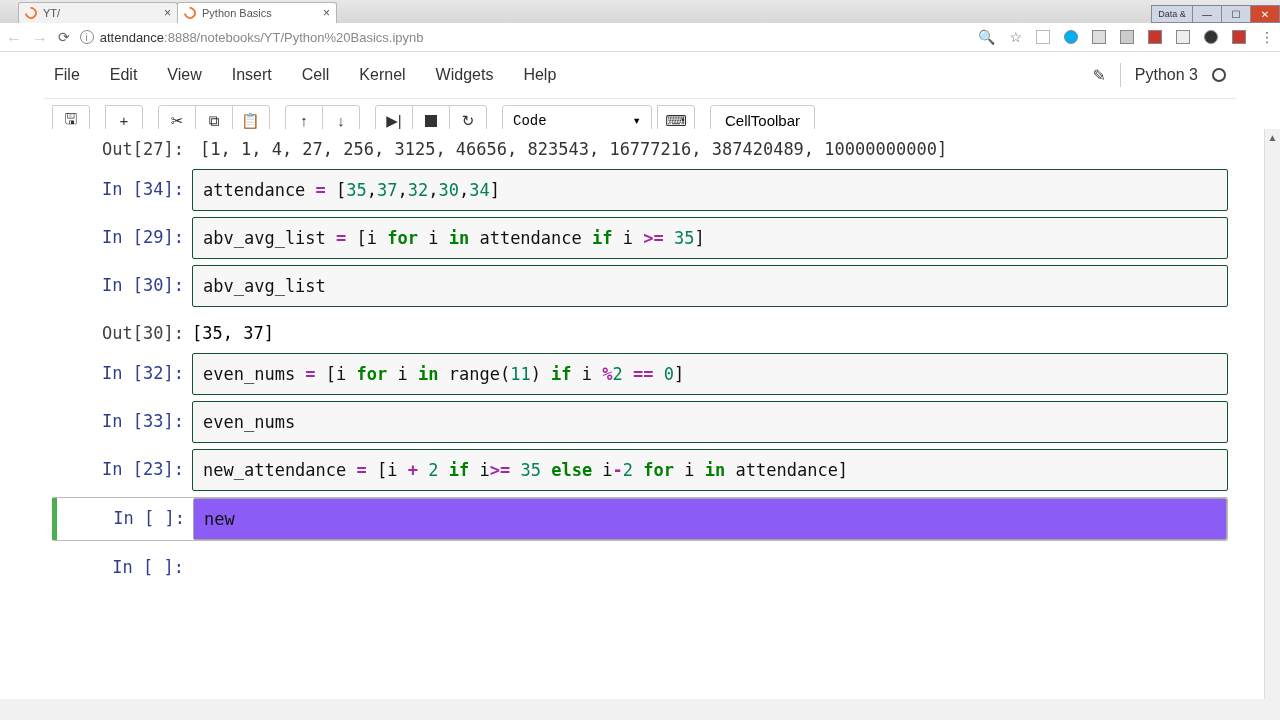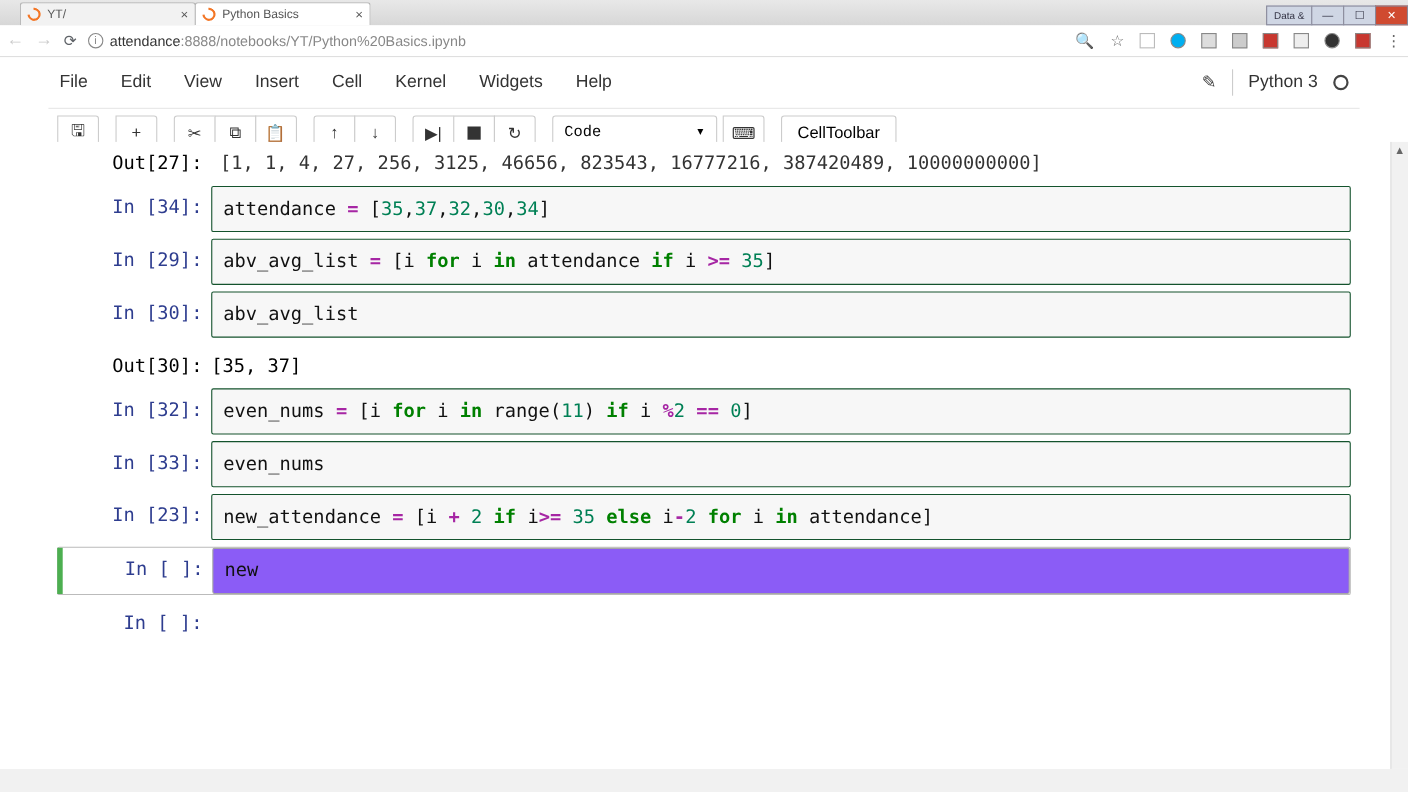--- a/index.html
+++ b/index.html
@@ -110,21 +110,21 @@
   .nb-container {
     max-width: 1192px; margin: 0 auto; padding: 0 8px;
     font-family: "DejaVu Sans Mono", Menlo, Consolas, monospace;
   }
   .cell { display: flex; margin: 6px 0; }
   .prompt {
     width: 140px; min-width: 140px; text-align: right; padding: 10px 8px 4px 0;
     font-size: 17px; font-family: inherit;
   }
   .in-prompt { color: #2e3d8f; }
-  .out-prompt { color: #000000; }
+  .out-prompt { color: #404040; }
   .code-box {
     flex: 1; border: 1px solid #14532d; border-radius: 2px; background: #f7f7f7;
     padding: 10px 10px; font-size: 17px; white-space: pre;
   }
   .output-box {
     flex: 1; padding: 10px 10px 4px 0; font-size: 17px; white-space: pre;
   }
   .cell.selected .code-box { border-color: #a6a6a6; background: #fff;}
   .cell.selected { position: relative; }
   .cell.selected::before {

